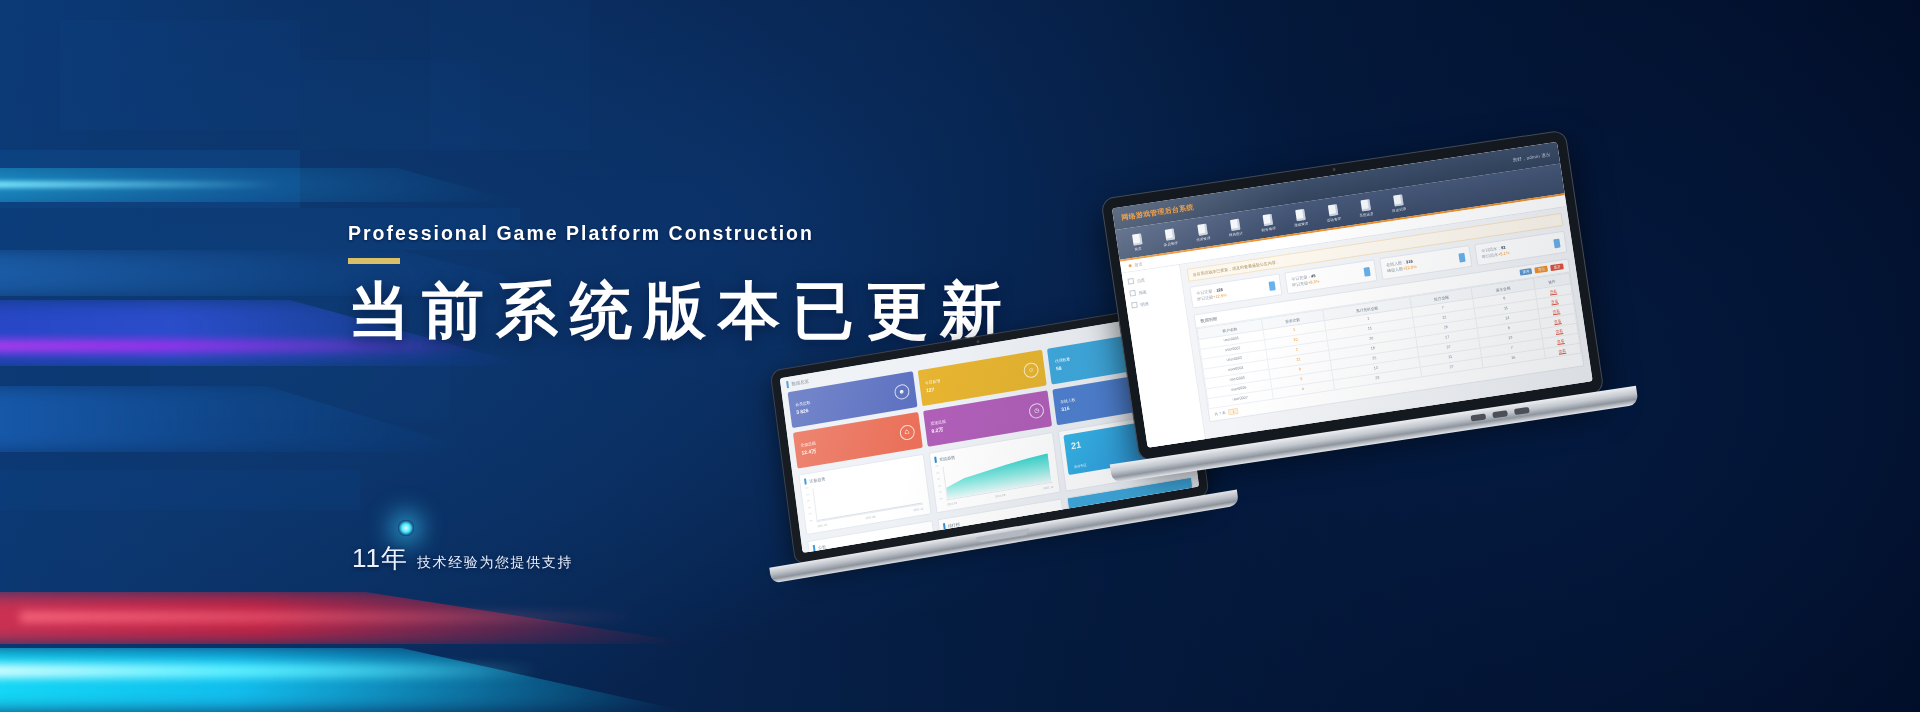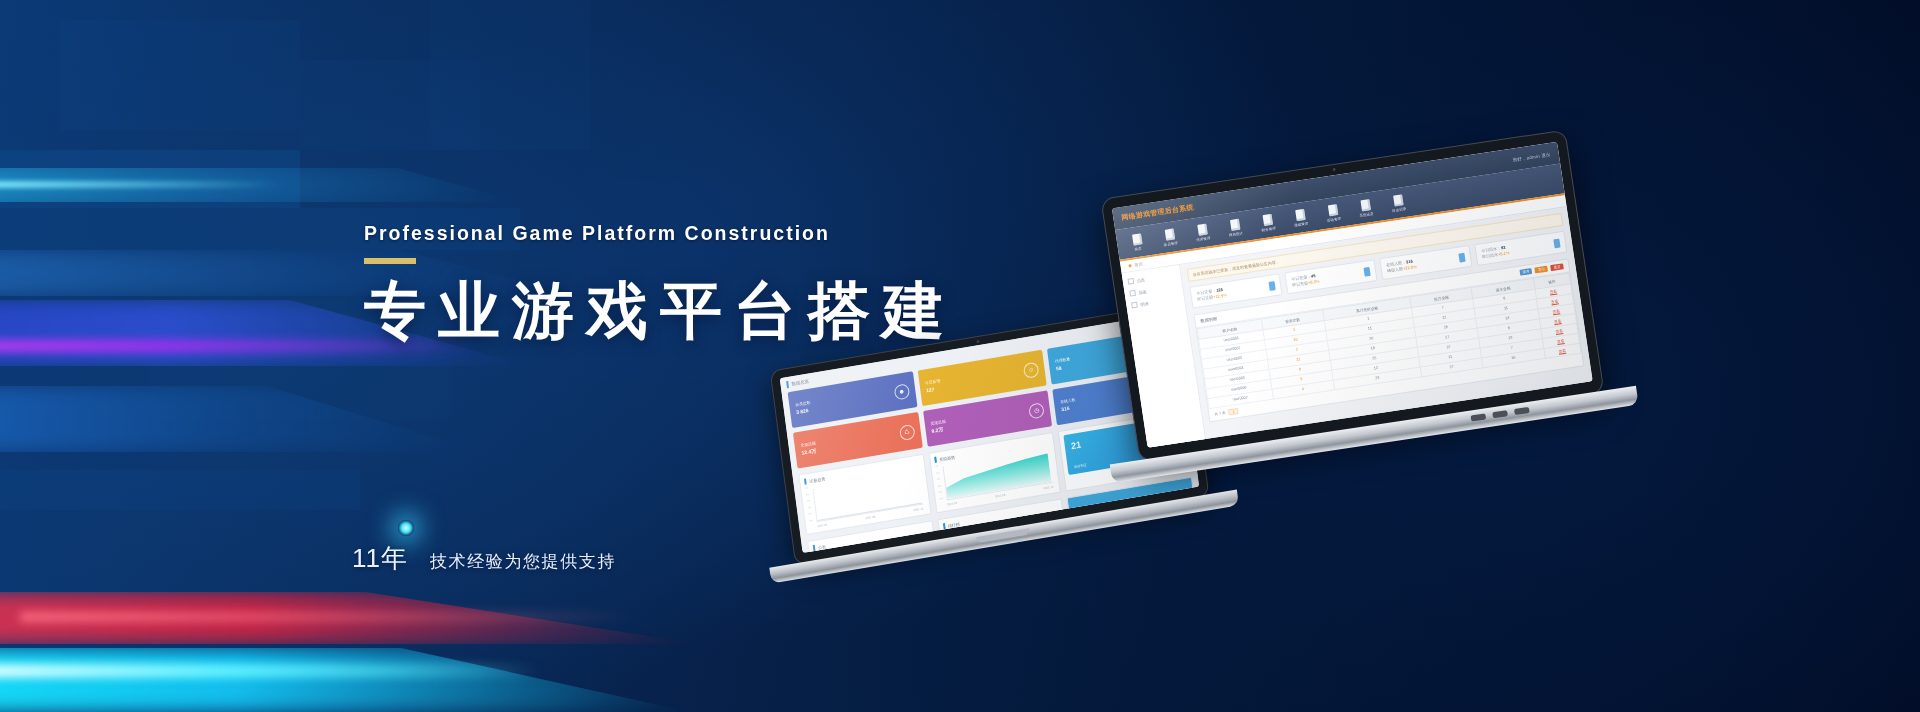--- a/index.html
+++ b/index.html
@@ -28,21 +28,21 @@
   .streak.softer{filter:blur(18px);}
 
   
   .glow-dot{
     position:absolute;width:16px;height:16px;border-radius:50%;
     background:radial-gradient(circle,#dffcff 0%,#46e6ff 38%,rgba(40,190,255,0) 72%);
     box-shadow:0 0 22px 9px rgba(60,210,255,.55);
   }
 
   
-  .copy{position:absolute;left:364px;top:222px;width:640px;}
+  .copy{position:absolute;left:348px;top:222px;width:640px;}
   .eyebrow{
     color:#ffffff;font-weight:bold;font-size:19.5px;letter-spacing:2.0px;
     white-space:nowrap;text-shadow:0 1px 3px rgba(0,10,40,.6);
   }
   .gold-rule{width:52px;height:6px;background:#d9bf68;margin-top:13px;}
   .headline{
     margin-top:14px;color:#ffffff;font-weight:bold;font-size:62px;line-height:1.08;
     letter-spacing:12px;white-space:nowrap;
     text-shadow:0 3px 14px rgba(0,12,45,.55);
   }
@@ -55,21 +55,21 @@
     position:relative;top:-7px;left:2px;
     color:#ffffff;font-weight:bold;font-size:25px;letter-spacing:1px;white-space:nowrap;
     text-shadow:0 2px 4px rgba(90,0,0,.45);
   }
 
   .tagline{
     position:absolute;left:352px;top:541px;color:#eaf2ff;white-space:nowrap;
     text-shadow:0 1px 4px rgba(0,10,40,.6);
   }
   .tagline .years{font-size:26px;letter-spacing:1px;}
-  .tagline .rest{font-size:17px;letter-spacing:1.6px;margin-left:22px;}
+  .tagline .rest{font-size:14px;letter-spacing:1.6px;margin-left:9px;}
 
   
   .laptop{position:absolute;}
 
   
   .lap-back{left:790px;top:300px;width:420px;height:200px;
     transform:rotate(-9.5deg) skewX(-2deg);transform-origin:100% 100%;}
   .lap-back .lid{
     position:relative;width:420px;height:196px;background:#171b22;border-radius:11px;
     padding:8px 8px 10px 8px;box-sizing:border-box;
@@ -287,21 +287,21 @@
               clip-path:polygon(0 0,62% 0,100% 100%,0 100%);opacity:.95;"></div>
   <div class="streak" style="left:-20px;top:664px;width:560px;height:14px;
               background:linear-gradient(90deg,#d8feff 0%,#5ff0ff 44%,rgba(60,220,255,0) 100%);
               filter:blur(4px);"></div>
 
   <div class="glow-dot" style="left:398px;top:520px;"></div>
 
   <div class="copy">
     <div class="eyebrow">Professional  Game  Platform  Construction</div>
     <div class="gold-rule"></div>
-    <div class="headline">专业游戏平台搭建</div>
+    <div class="headline">当前系统版本已更新</div>
   </div>
 
 
   <div class="tagline">
     <span class="years">11年</span><span class="rest">技术经验为您提供支持</span>
   </div>
 
   <div class="laptop lap-back">
     <div class="lid">
       <div class="lid-cam"></div>

